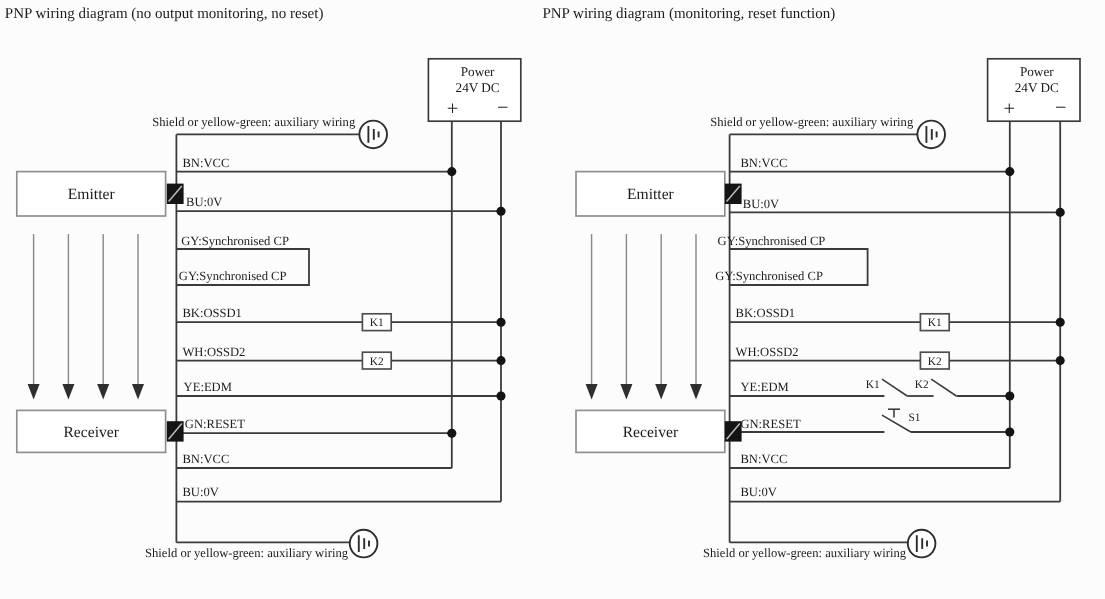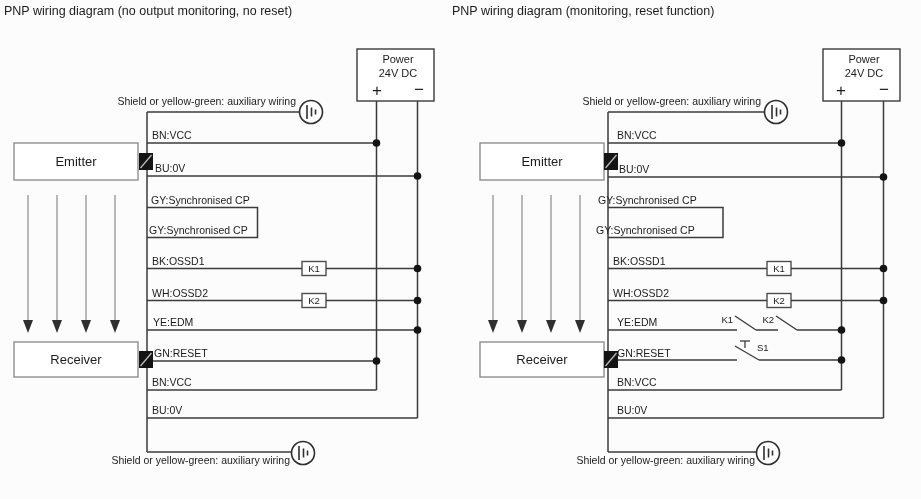--- a/index.html
+++ b/index.html
@@ -1,17 +1,17 @@
 <!DOCTYPE html>
 <html><head>
 <meta charset="utf-8">
 <style>
   html,body{margin:0;padding:0;background:#fcfcfc;}
   #stage{position:relative;width:921px;height:499px;background:#fcfcfc;overflow:hidden;
-         font-family:Liberation Sans, sans-serif;}
+         font-family:Liberation Serif, serif;}
   svg{display:block}
   .wire{stroke:#3b3b3b;stroke-width:1.5;fill:none;stroke-linecap:butt}
   .thin{stroke:#3b3b3b;stroke-width:1.3;fill:none}
   .devbox{fill:#ffffff;stroke:#8f8f8f;stroke-width:1.4}
   .pwrbox{fill:#ffffff;stroke:#3b3b3b;stroke-width:1.4}
   .kbox{fill:#ffffff;stroke:#4d4d4d;stroke-width:1.4}
   .dot{fill:#141414;stroke:none}
   .conn{fill:#141414;stroke:none}
   .connslash{stroke:#b9b9b9;stroke-width:1.3}
   .gnd{fill:#ffffff;stroke:#2e2e2e;stroke-width:1.6}

